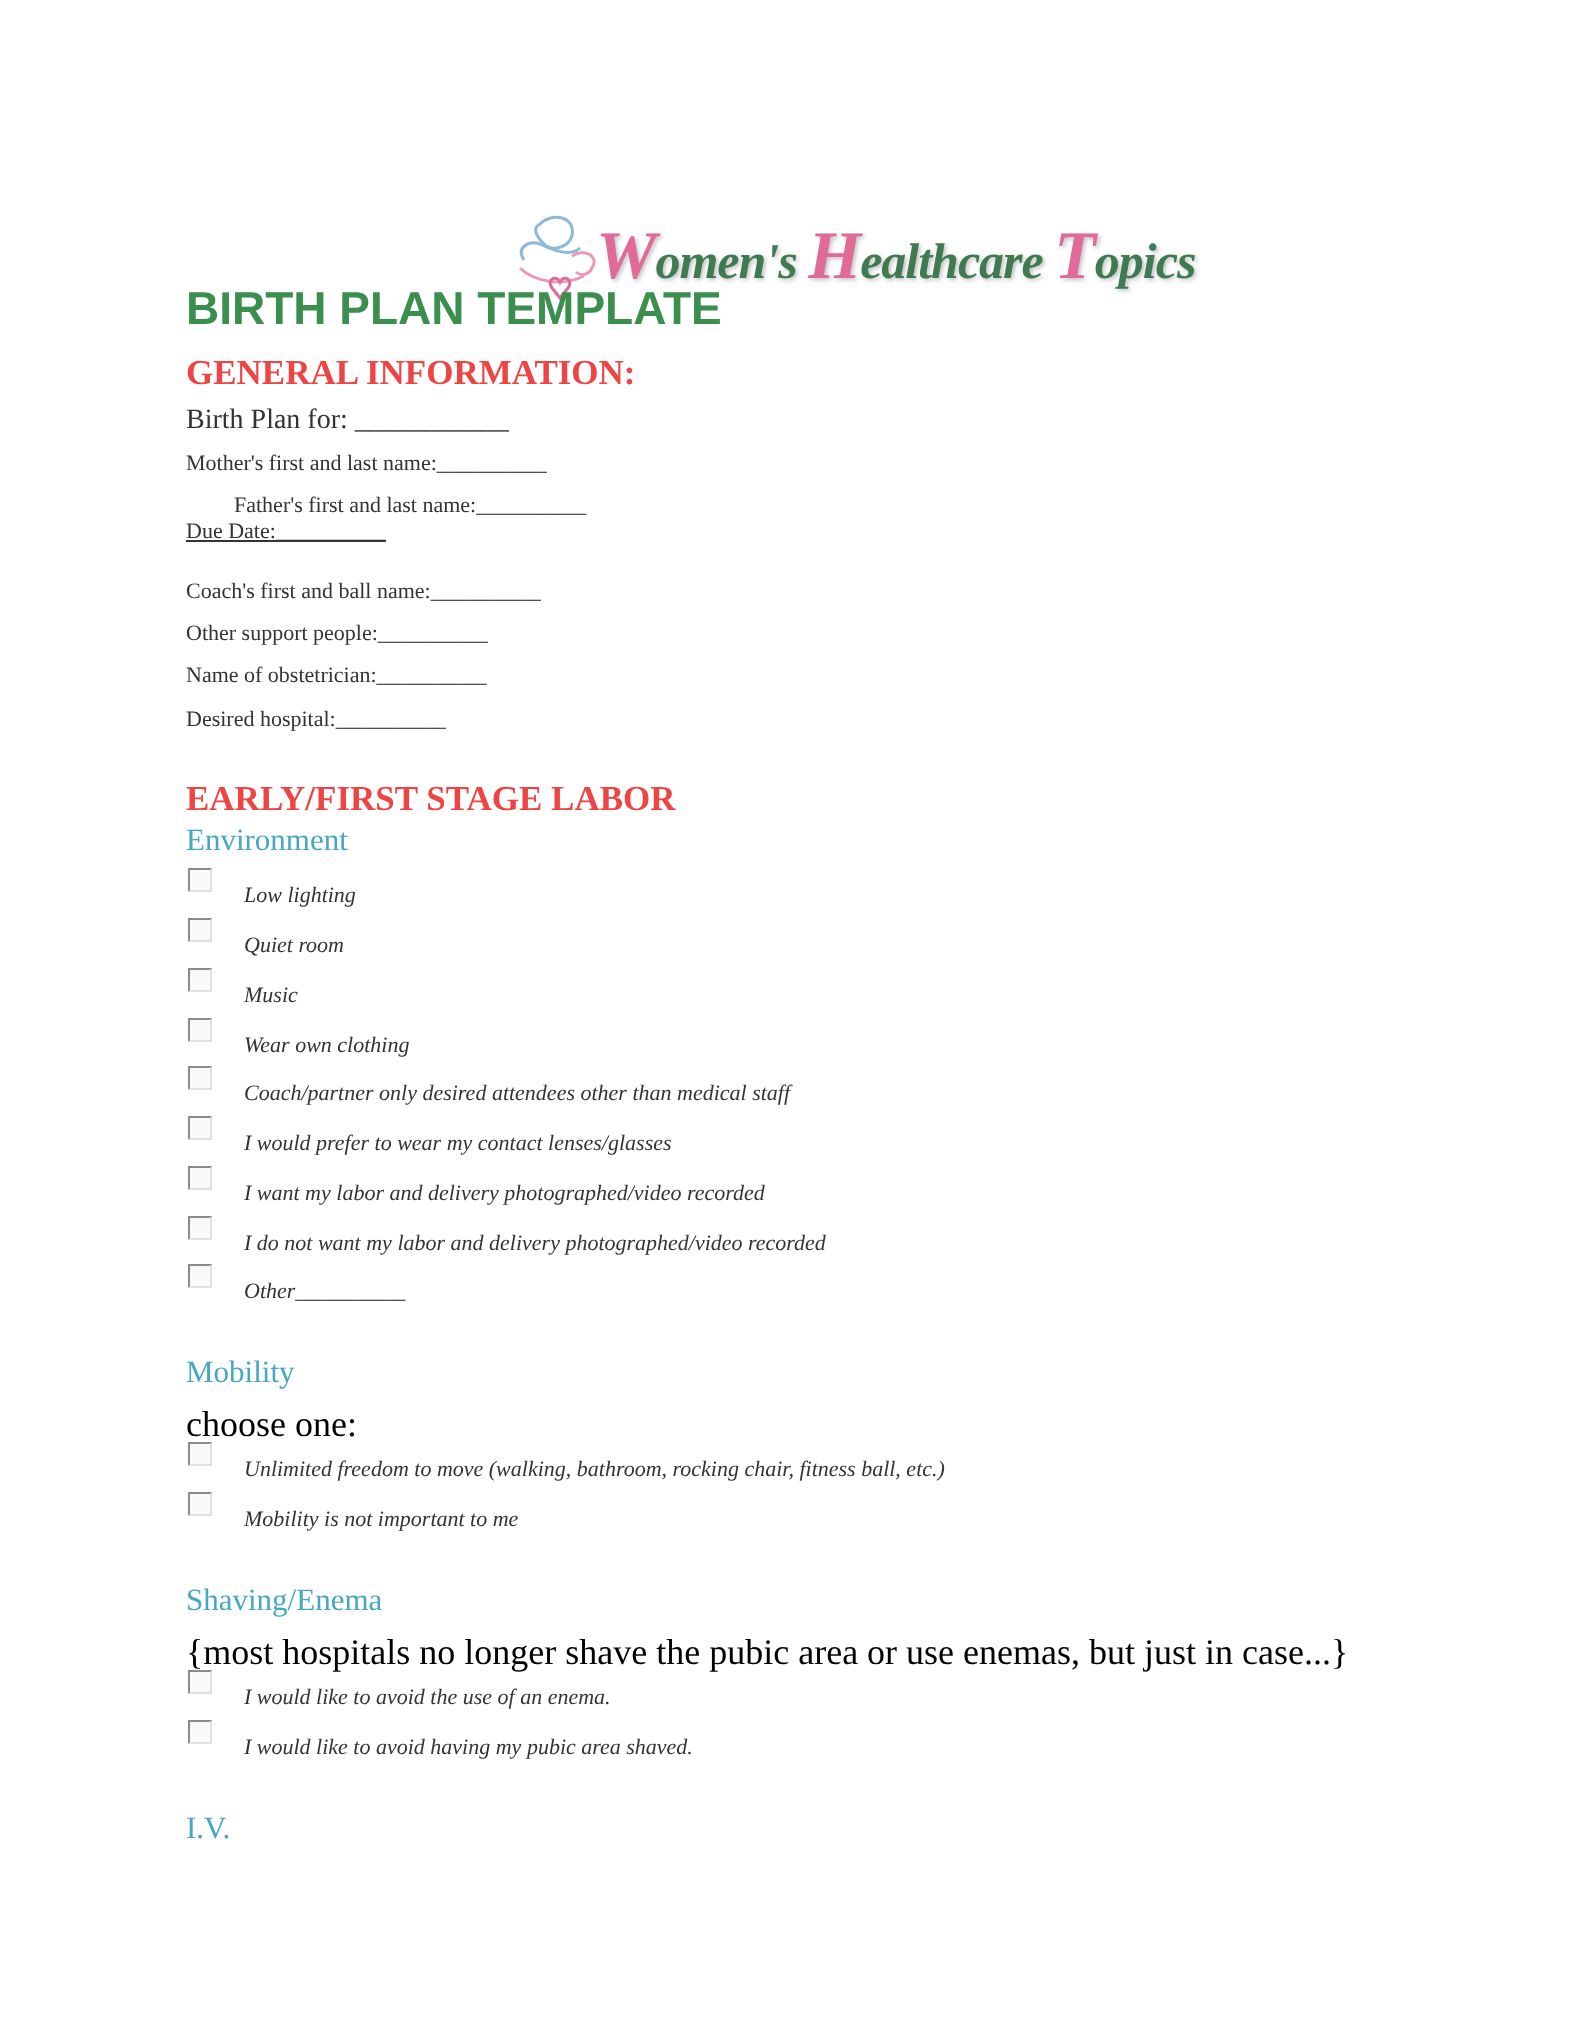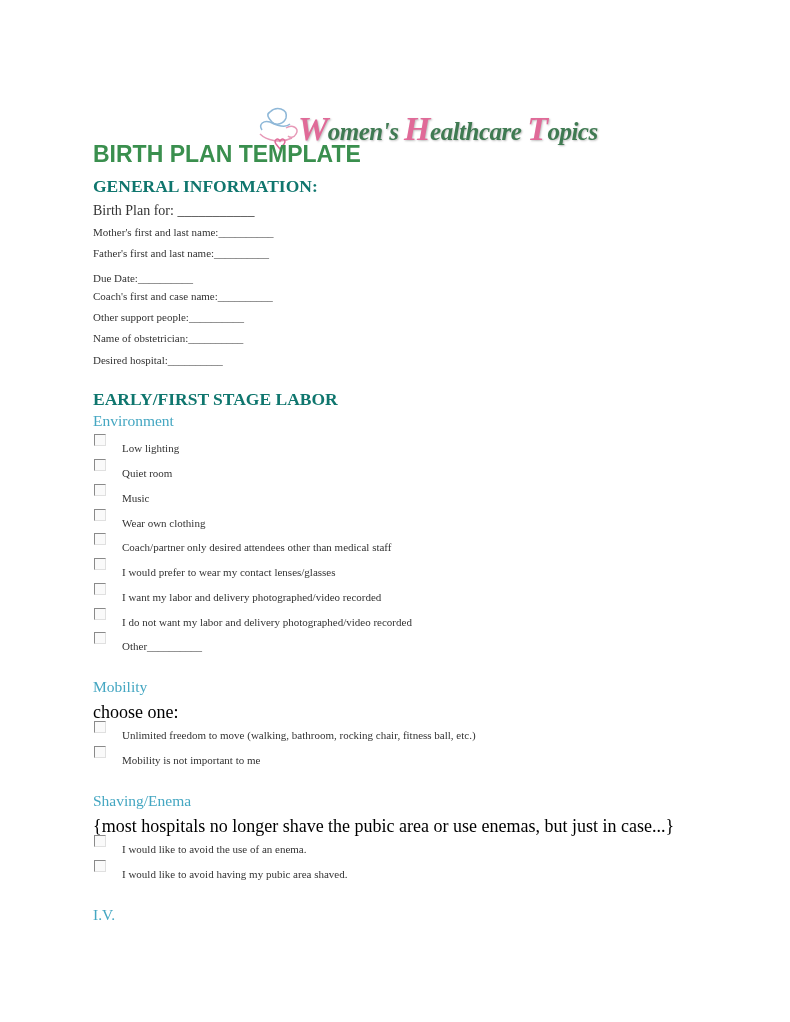--- a/index.html
+++ b/index.html
@@ -2,26 +2,26 @@
 <html><head>
   <meta charset="utf-8">
   <style>
     html, body { margin: 0; padding: 0; background: #ffffff; }
     body { width: 790px; height: 1022px; position: relative; overflow: hidden; font-family: "Liberation Serif", serif; color: #333333; }
     .logo { position: absolute; left: 256px; top: 104px; width: 285px; height: 52px; }
     .logo-icon { position: absolute; left: 0; top: 0; width: 48px; height: 50px; }
     .logo-text { position: absolute; left: 42px; top: 6px; font-family: "Liberation Serif", serif; font-style: italic; font-weight: bold; font-size: 25px; color: #3f7a52; letter-spacing: -0.5px; text-shadow: 1px 1px 2px rgba(0,0,0,0.25); white-space: nowrap; }
     .logo-text .cap { color: #e06a98; font-size: 34px; }
     .title { position: absolute; left: 93px; top: 141px; font-family: "Liberation Sans", sans-serif; font-weight: bold; font-size: 23px; color: #3a8f4e; letter-spacing: 0px; }
-    .h-pink { position: absolute; left: 93px; font-family: "Liberation Serif", serif; font-weight: bold; font-size: 17.5px; color: #0f766e; }
+    .h-pink { position: absolute; left: 93px; font-family: "Liberation Serif", serif; font-weight: bold; font-size: 17.5px; color: #ef4444; }
     .h-teal { position: absolute; left: 93px; font-family: "Liberation Serif", serif; font-size: 15.5px; color: #45a7c2; }
     .line { position: absolute; left: 93px; font-size: 11px; color: #333; white-space: nowrap; }
     .line.big { font-size: 14px; }
     .note { position: absolute; left: 93px; font-size: 18px; color: #000000; white-space: nowrap; }
-    .cb-row { position: absolute; left: 94px; height: 24px; width: 600px; }
+    .cb-row { position: absolute; left: 94px; height: 24px; width: 600px; font-style: italic; }
     .cb { position: absolute; left: 0; top: 0; width: 10px; height: 10px; border-top: 1.5px solid #8a8a8a; border-left: 1.5px solid #8a8a8a; border-right: 1px solid #e0e0e0; border-bottom: 1px solid #e0e0e0; background: #fafafa; }
     .cb-label { position: absolute; left: 28px; top: 8px; font-size: 11px; color: #333; white-space: nowrap; }
   </style>
 </head>
 <body>
 
 <div class="logo">
   <svg class="logo-icon" viewBox="0 0 48 50">
     <path d="M14 8 C20 2, 32 4, 30 14 C28 20, 20 22, 16 18 C12 14, 10 10, 14 8 Z" fill="none" stroke="#8fb8d8" stroke-width="1.5"></path>
     <path d="M6 26 C2 20, 8 16, 14 18 C22 22, 30 24, 34 20" fill="none" stroke="#8fb8d8" stroke-width="1.5"></path>
@@ -32,23 +32,23 @@
   <div class="logo-text">
     <span class="cap">W</span><span>omen's </span><span class="cap">H</span><span>ealthcare </span><span class="cap">T</span><span>opics</span>
   </div>
 </div>
 
 <div class="title">BIRTH PLAN TEMPLATE</div>
 
 <div class="h-pink" style="top:176px;">GENERAL INFORMATION:</div>
 <div class="line big" style="top:203px;">Birth Plan for: ___________</div>
 <div class="line" style="top:226px;text-align:right;">Mother's first and last name:__________</div>
-<div class="line" style="top:247px;">Father's first and last name:__________</div>
-<div class="line" style="top:272px;">Due Date:__________</div>
-<div class="line" style="top:290px;">Coach's first and case name:__________</div>
+<div class="line" style="top:247px;margin-left:24px;">Father's first and last name:__________</div>
+<div class="line" style="top:260px;text-decoration:underline;">Due Date:__________</div>
+<div class="line" style="top:290px;">Coach's first and ball name:__________</div>
 <div class="line" style="top:311px;text-align:center;">Other support people:__________</div>
 <div class="line" style="top:332px;">Name of obstetrician:__________</div>
 <div class="line" style="top:354px;">Desired hospital:__________</div>
 
 <div class="h-pink" style="top:389px;">EARLY/FIRST STAGE LABOR</div>
 <div class="h-teal" style="top:412px;">Environment</div>
 
 <div class="cb-row" style="top:434px;">
   <span class="cb"></span>
   <span class="cb-label">Low lighting</span>

